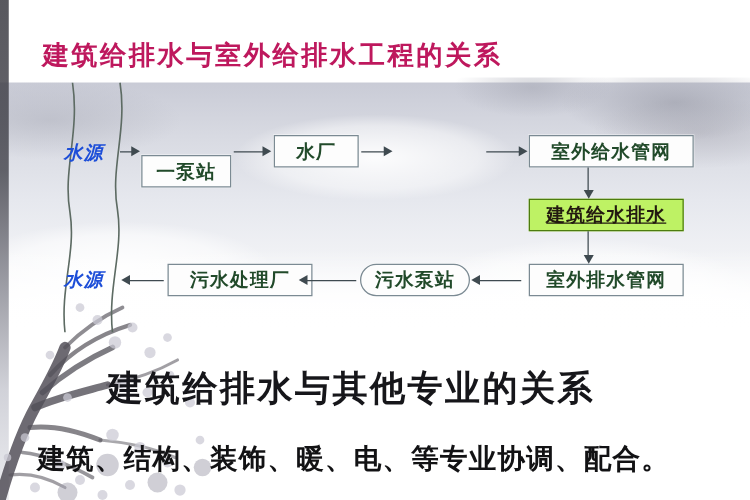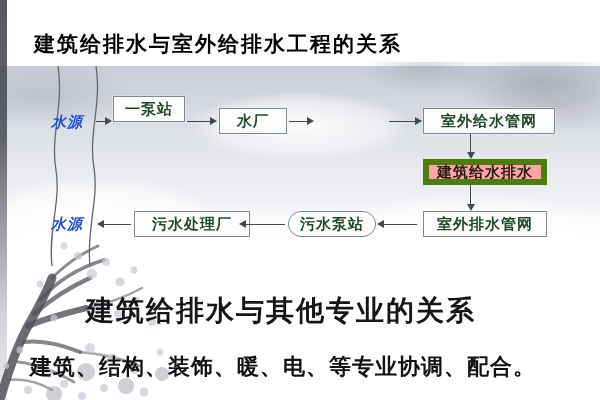--- a/index.html
+++ b/index.html
@@ -39,21 +39,21 @@
     position: absolute; left: 0; top: 0; width: 7px; height: 400px;
     background: linear-gradient(180deg,#3b3b42 0%, #4a4a52 34%, #8e8f98 58%, #c9cad2 78%, #e9eaee 100%);
     opacity: 0.85;
   }
   .tree { position: absolute; left: -6px; top: 222px; width: 190px; height: 178px; opacity: 0.95; }
 
   
   .title-main {
     position: absolute; left: 34px; top: 30px;
     font-size: 21px; letter-spacing: 2px; font-weight: 700;
-    color: #000000;
+    color: #be185d;
     text-shadow: 0 1px 0 rgba(255,255,255,0.7);
   }
   .title-sub {
     position: absolute; left: 86px; top: 292px;
     font-size: 28px; letter-spacing: 2px; font-weight: 700; color: #16161a;
   }
   .body-line {
     position: absolute; left: 30px; top: 352px;
     font-size: 22px; letter-spacing: 1px; font-weight: 700; color: #121214;
   }
@@ -68,27 +68,28 @@
     color: #214a2a; white-space: nowrap;
     height: 26px;
   }
   .node.boxed {
     background: #fdfdfd;
     border: 1px solid #7b8a93;
     box-shadow: 0 0 0 0.5px rgba(255,255,255,0.6);
   }
   .node.plain { background: transparent; border: none; color: #1d4ed8; font-style: italic; }
   .node.hl {
-    background: #fca5a5;
-    border: 6px solid #4d7c0f;
+    background: #bef264;
+    border: 1px solid #4d7c0f;
     color: #231a10;
+    text-decoration: underline;
   }
 
   .n-src1  { left: 40px;  top: 109px; width: 54px; }
-  .n-p1    { left: 113px; top: 96px; width: 72px; }
+  .n-p1    { left: 113px; top: 124px; width: 72px; }
   .n-plant { left: 219px; top: 108px; width: 68px; }
   .n-p2    { left: 315px; top: 108px; width: 72px; }
   .n-onet  { left: 423px; top: 108px; width: 132px; }
   .n-bld   { left: 423px; top: 159px; width: 124px; }
   .n-odrn  { left: 423px; top: 211px; width: 124px; }
   .n-src2  { left: 40px;  top: 211px; width: 54px; }
   .n-wtp   { left: 134px; top: 211px; width: 116px; }
   .n-wps   { left: 288px; top: 211px; width: 88px; border-radius: 13px; }
 
   .river { position: absolute; left: 44px; top: 66px; width: 70px; height: 200px; }

